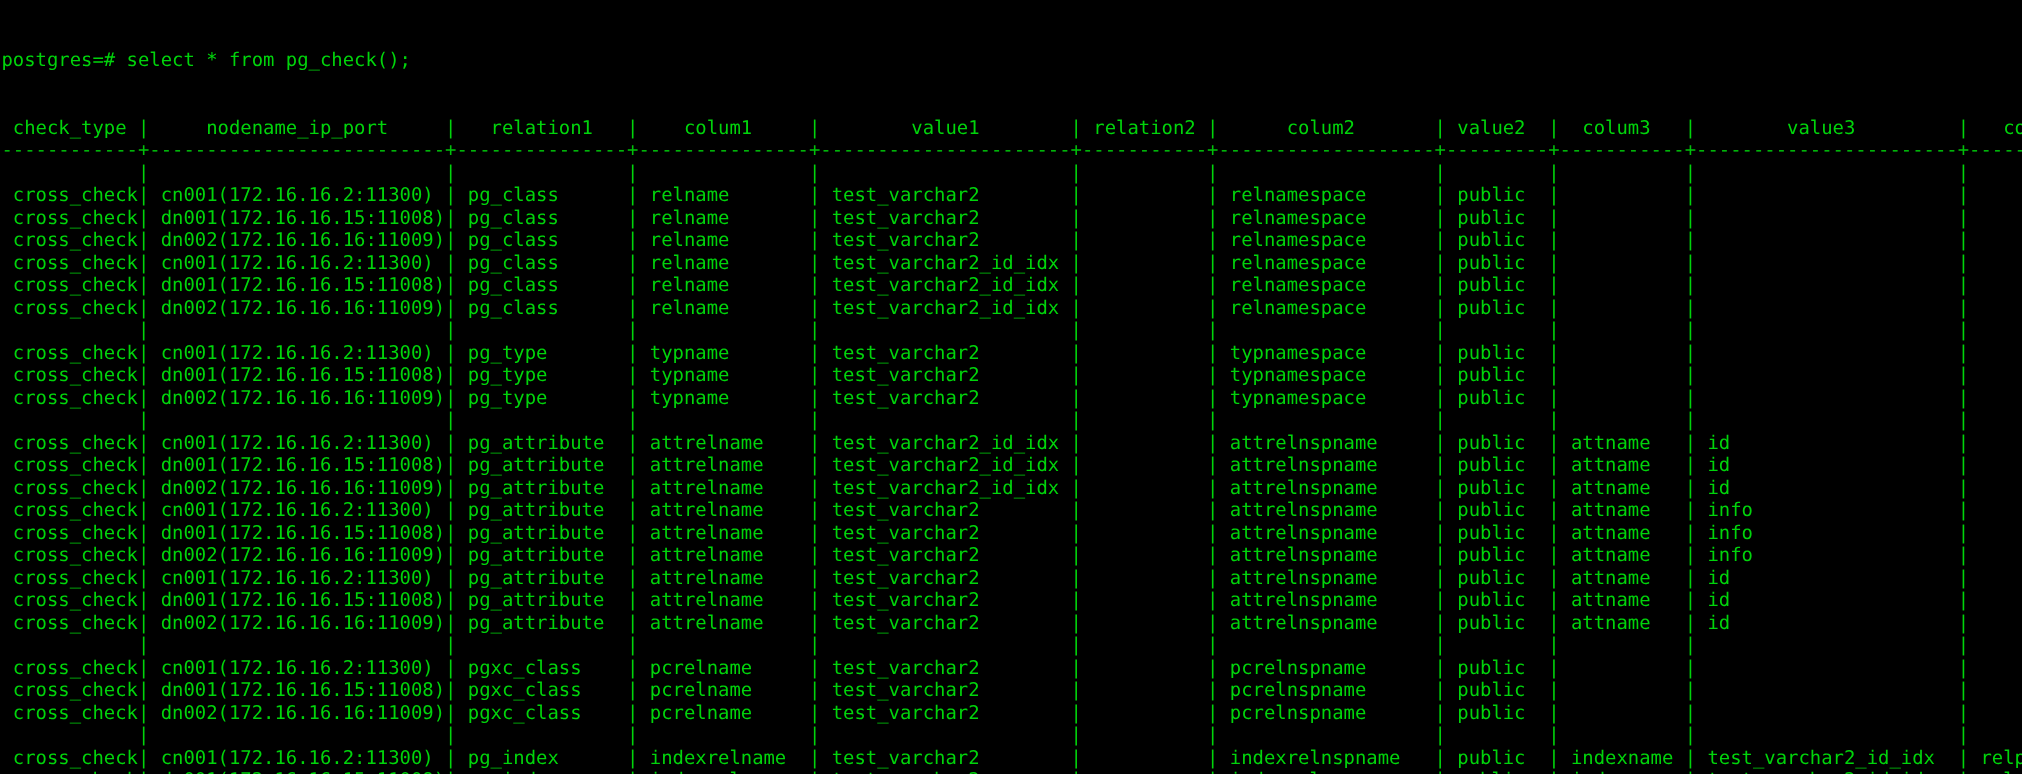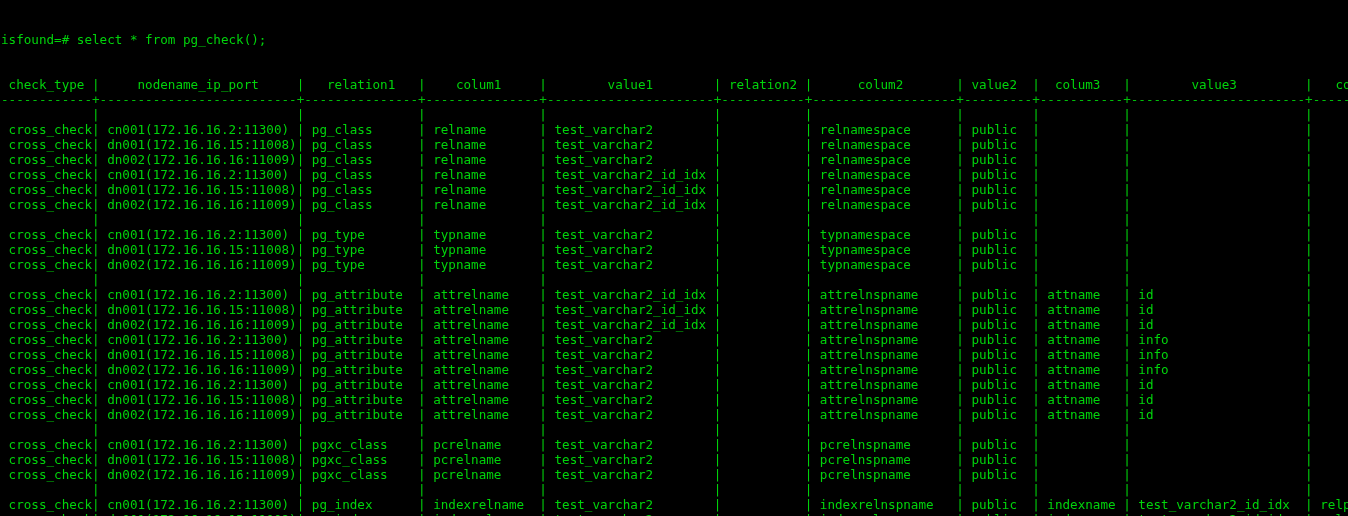--- a/index.html
+++ b/index.html
@@ -38,16 +38,16 @@
   .prompt-line { color: #00d40b; }
   .header-line { color: #00d40b; }
   .rule-line   { color: #00c00a; }
   .data-line   { color: #00d40b; }
   .blank-line  { color: #00d40b; }
 </style>
 </head>
 <body>
 
 <div id="terminal">
-  <div class="line prompt-line">isfound=# select * from pg_check();</div>
+  <div class="line prompt-line">postgres=# select * from pg_check();</div>
   <div id="table-render"><div class="line header-line"> check_type |     nodename_ip_port     |   relation1   |    colum1     |        value1        | relation2 |      colum2       | value2  |  colum3   |        value3         |   colum4    | value4 | isfound </div><div class="line rule-line">------------+--------------------------+---------------+---------------+----------------------+-----------+-------------------+---------+-----------+-----------------------+-------------+--------+---------</div><div class="line blank-line">            |                          |               |               |                      |           |                   |         |           |                       |             |        |         </div><div class="line data-line"> cross_check| cn001(172.16.16.2:11300) | pg_class      | relname       | test_varchar2        |           | relnamespace      | public  |           |                       |             |        | true    </div><div class="line data-line"> cross_check| dn001(172.16.16.15:11008)| pg_class      | relname       | test_varchar2        |           | relnamespace      | public  |           |                       |             |        | true    </div><div class="line data-line"> cross_check| dn002(172.16.16.16:11009)| pg_class      | relname       | test_varchar2        |           | relnamespace      | public  |           |                       |             |        | false   </div><div class="line data-line"> cross_check| cn001(172.16.16.2:11300) | pg_class      | relname       | test_varchar2_id_idx |           | relnamespace      | public  |           |                       |             |        | true    </div><div class="line data-line"> cross_check| dn001(172.16.16.15:11008)| pg_class      | relname       | test_varchar2_id_idx |           | relnamespace      | public  |           |                       |             |        | true    </div><div class="line data-line"> cross_check| dn002(172.16.16.16:11009)| pg_class      | relname       | test_varchar2_id_idx |           | relnamespace      | public  |           |                       |             |        | false   </div><div class="line blank-line">            |                          |               |               |                      |           |                   |         |           |                       |             |        |         </div><div class="line data-line"> cross_check| cn001(172.16.16.2:11300) | pg_type       | typname       | test_varchar2        |           | typnamespace      | public  |           |                       |             |        | true    </div><div class="line data-line"> cross_check| dn001(172.16.16.15:11008)| pg_type       | typname       | test_varchar2        |           | typnamespace      | public  |           |                       |             |        | true    </div><div class="line data-line"> cross_check| dn002(172.16.16.16:11009)| pg_type       | typname       | test_varchar2        |           | typnamespace      | public  |           |                       |             |        | false   </div><div class="line blank-line">            |                          |               |               |                      |           |                   |         |           |                       |             |        |         </div><div class="line data-line"> cross_check| cn001(172.16.16.2:11300) | pg_attribute  | attrelname    | test_varchar2_id_idx |           | attrelnspname     | public  | attname   | id                    |             |        | true    </div><div class="line data-line"> cross_check| dn001(172.16.16.15:11008)| pg_attribute  | attrelname    | test_varchar2_id_idx |           | attrelnspname     | public  | attname   | id                    |             |        | true    </div><div class="line data-line"> cross_check| dn002(172.16.16.16:11009)| pg_attribute  | attrelname    | test_varchar2_id_idx |           | attrelnspname     | public  | attname   | id                    |             |        | false   </div><div class="line data-line"> cross_check| cn001(172.16.16.2:11300) | pg_attribute  | attrelname    | test_varchar2        |           | attrelnspname     | public  | attname   | info                  |             |        | true    </div><div class="line data-line"> cross_check| dn001(172.16.16.15:11008)| pg_attribute  | attrelname    | test_varchar2        |           | attrelnspname     | public  | attname   | info                  |             |        | true    </div><div class="line data-line"> cross_check| dn002(172.16.16.16:11009)| pg_attribute  | attrelname    | test_varchar2        |           | attrelnspname     | public  | attname   | info                  |             |        | false   </div><div class="line data-line"> cross_check| cn001(172.16.16.2:11300) | pg_attribute  | attrelname    | test_varchar2        |           | attrelnspname     | public  | attname   | id                    |             |        | true    </div><div class="line data-line"> cross_check| dn001(172.16.16.15:11008)| pg_attribute  | attrelname    | test_varchar2        |           | attrelnspname     | public  | attname   | id                    |             |        | true    </div><div class="line data-line"> cross_check| dn002(172.16.16.16:11009)| pg_attribute  | attrelname    | test_varchar2        |           | attrelnspname     | public  | attname   | id                    |             |        | false   </div><div class="line blank-line">            |                          |               |               |                      |           |                   |         |           |                       |             |        |         </div><div class="line data-line"> cross_check| cn001(172.16.16.2:11300) | pgxc_class    | pcrelname     | test_varchar2        |           | pcrelnspname      | public  |           |                       |             |        | true    </div><div class="line data-line"> cross_check| dn001(172.16.16.15:11008)| pgxc_class    | pcrelname     | test_varchar2        |           | pcrelnspname      | public  |           |                       |             |        | true    </div><div class="line data-line"> cross_check| dn002(172.16.16.16:11009)| pgxc_class    | pcrelname     | test_varchar2        |           | pcrelnspname      | public  |           |                       |             |        | false   </div><div class="line blank-line">            |                          |               |               |                      |           |                   |         |           |                       |             |        |         </div><div class="line data-line"> cross_check| cn001(172.16.16.2:11300) | pg_index      | indexrelname  | test_varchar2        |           | indexrelnspname   | public  | indexname | test_varchar2_id_idx  | relparttype | n      | true    </div><div class="line data-line"> cross_check| dn001(172.16.16.15:11008)| pg_index      | indexrelname  | test_varchar2        |           | indexrelnspname   | public  | indexname | test_varchar2_id_idx  | relparttype | n      | true    </div></div>
   
 </div>
 
 </body></html>

